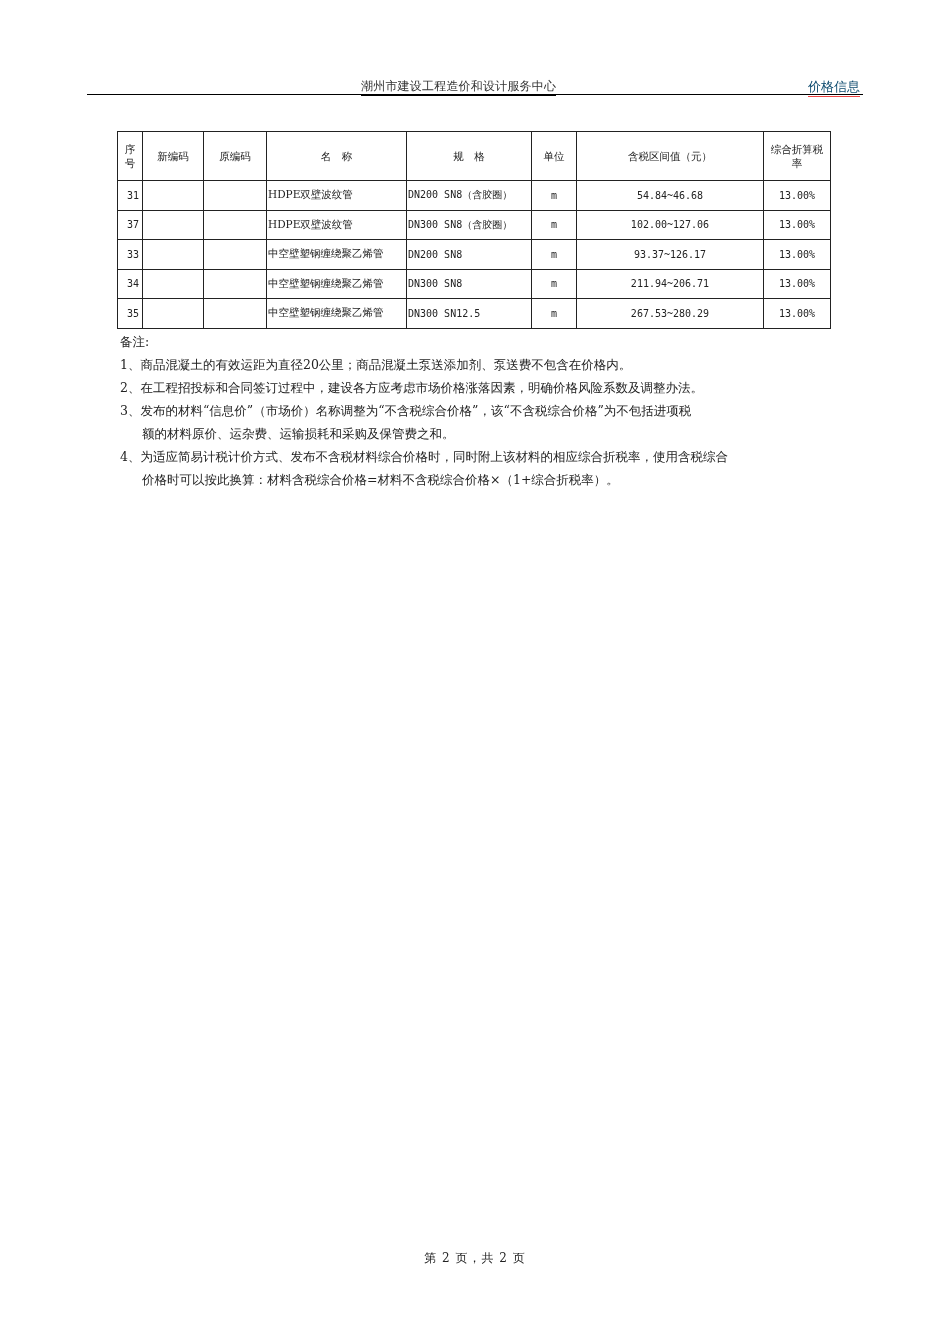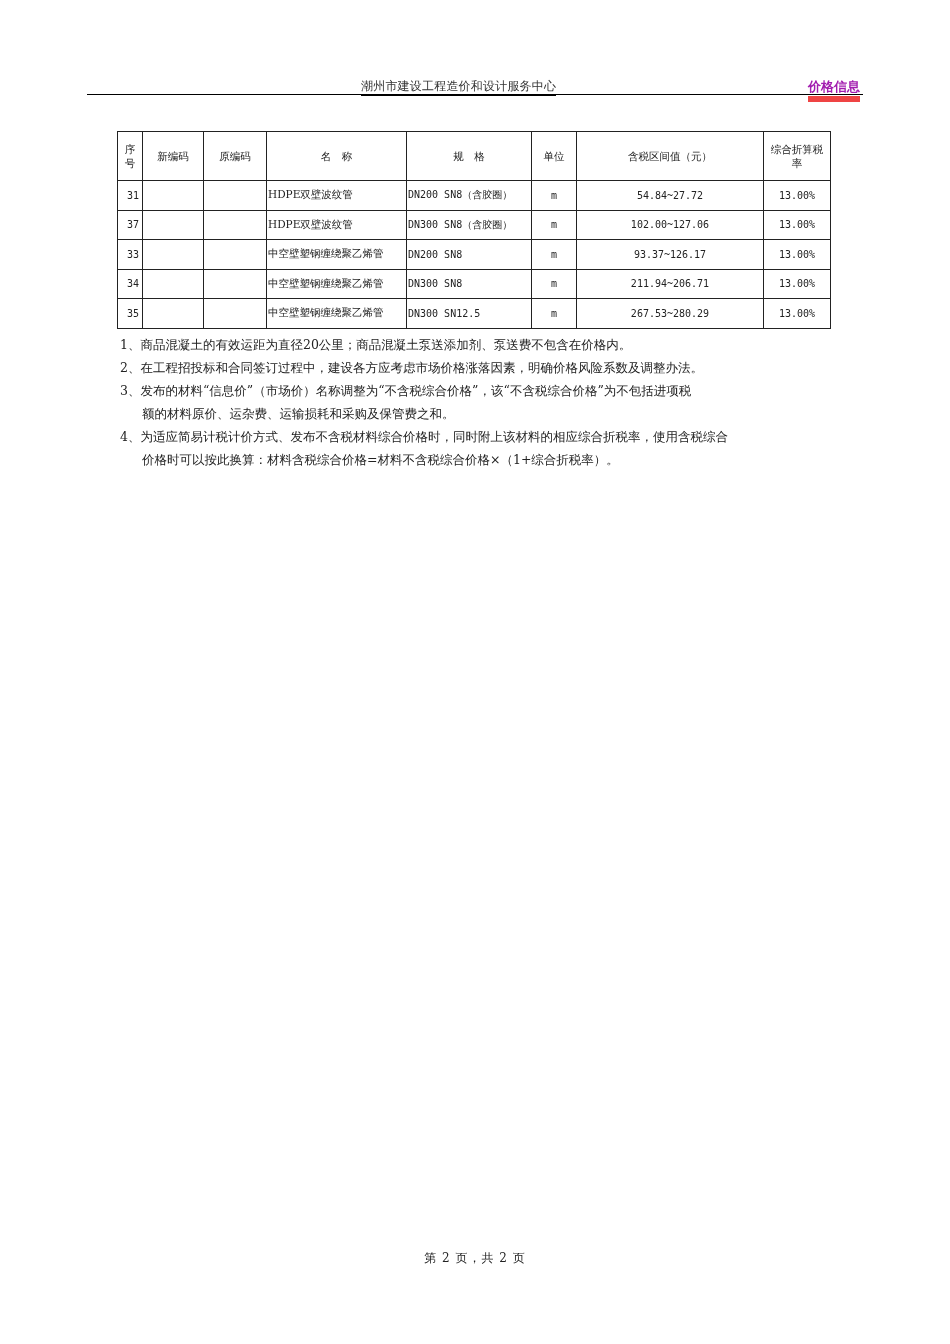--- a/index.html
+++ b/index.html
@@ -3,23 +3,23 @@
 <meta charset="utf-8">
 <style>
   html, body { margin: 0; padding: 0; background: #ffffff; }
   body { width: 950px; height: 1344px; position: relative; overflow: hidden;
          font-family: "DejaVu Serif", "Liberation Serif", serif; color: #111; }
 
   .page-header { position: absolute; left: 87px; top: 78px; width: 776px; height: 18px; }
   .header-line { position: absolute; left: 0; top: 16px; width: 776px; height: 1px; background: #000; }
   .header-center { position: absolute; left: 274px; top: 0; font-size: 12px; color: #333;
                    letter-spacing: 0.2px; border-bottom: 1px solid #000; padding-bottom: 0; }
-  .header-right { position: absolute; right: 3px; top: 0; font-size: 13px; font-weight: bold;
-                  font-family: "DejaVu Sans", "Liberation Sans", sans-serif; color: #a21caf;
-                  border-bottom: 6px solid #ef4444; }
+  .header-right { position: absolute; right: 3px; top: 0; font-size: 13px; font-weight: normal;
+                  font-family: "DejaVu Sans", "Liberation Sans", sans-serif; color: #0c4a6e;
+                  border-bottom: 1px solid #ef4444; }
 
   table.price-table { position: absolute; left: 117px; top: 131px; border-collapse: collapse;
                       table-layout: fixed; font-size: 10.5px; }
   table.price-table th, table.price-table td { border: 1px solid #222; padding: 0; overflow: hidden;
                       white-space: nowrap; }
   table.price-table th { height: 48px; font-weight: normal; text-align: center; line-height: 14px;
                          color: #222; }
   table.price-table th.wrap { white-space: normal; }
   table.price-table td { height: 28.5px; color: #222; }
   td.c-seq { padding-left: 6px !important; text-align: center; }
@@ -69,21 +69,21 @@
     </tr>
   </thead>
   <tbody>
     <tr>
       <td class="c-seq mono">31</td>
       <td></td>
       <td></td>
       <td class="c-left">HDPE双壁波纹管</td>
       <td class="c-left mono">DN200 SN8（含胶圈）</td>
       <td class="c-center mono">m</td>
-      <td class="c-center mono">54.84~27.72</td>
+      <td class="c-center mono">54.84~46.68</td>
       <td class="c-center mono">13.00%</td>
     </tr>
     <tr>
       <td class="c-seq mono">37</td>
       <td></td>
       <td></td>
       <td class="c-left">HDPE双壁波纹管</td>
       <td class="c-left mono">DN300 SN8（含胶圈）</td>
       <td class="c-center mono">m</td>
       <td class="c-center mono">102.00~127.06</td>
@@ -116,20 +116,21 @@
       <td class="c-left">中空壁塑钢缠绕聚乙烯管</td>
       <td class="c-left mono">DN300 SN12.5</td>
       <td class="c-center mono">m</td>
       <td class="c-center mono">267.53~280.29</td>
       <td class="c-center mono">13.00%</td>
     </tr>
   </tbody>
 </table>
 
 <div class="notes">
+  <div class="title">备注:</div>
   <div class="item">
     <span>1、商品混凝土的有效运距为直径20公里；商品混凝土泵送添加剂、泵送费不包含在价格内。</span>
   </div>
   <div class="item">
     <span>2、在工程招投标和合同签订过程中，建设各方应考虑市场价格涨落因素，明确价格风险系数及调整办法。</span>
   </div>
   <div class="item">
     <span>3、发布的材料“信息价”（市场价）名称调整为“不含税综合价格”，该“不含税综合价格”为不包括进项税</span>
     <span class="cont">额的材料原价、运杂费、运输损耗和采购及保管费之和。</span>
   </div>

